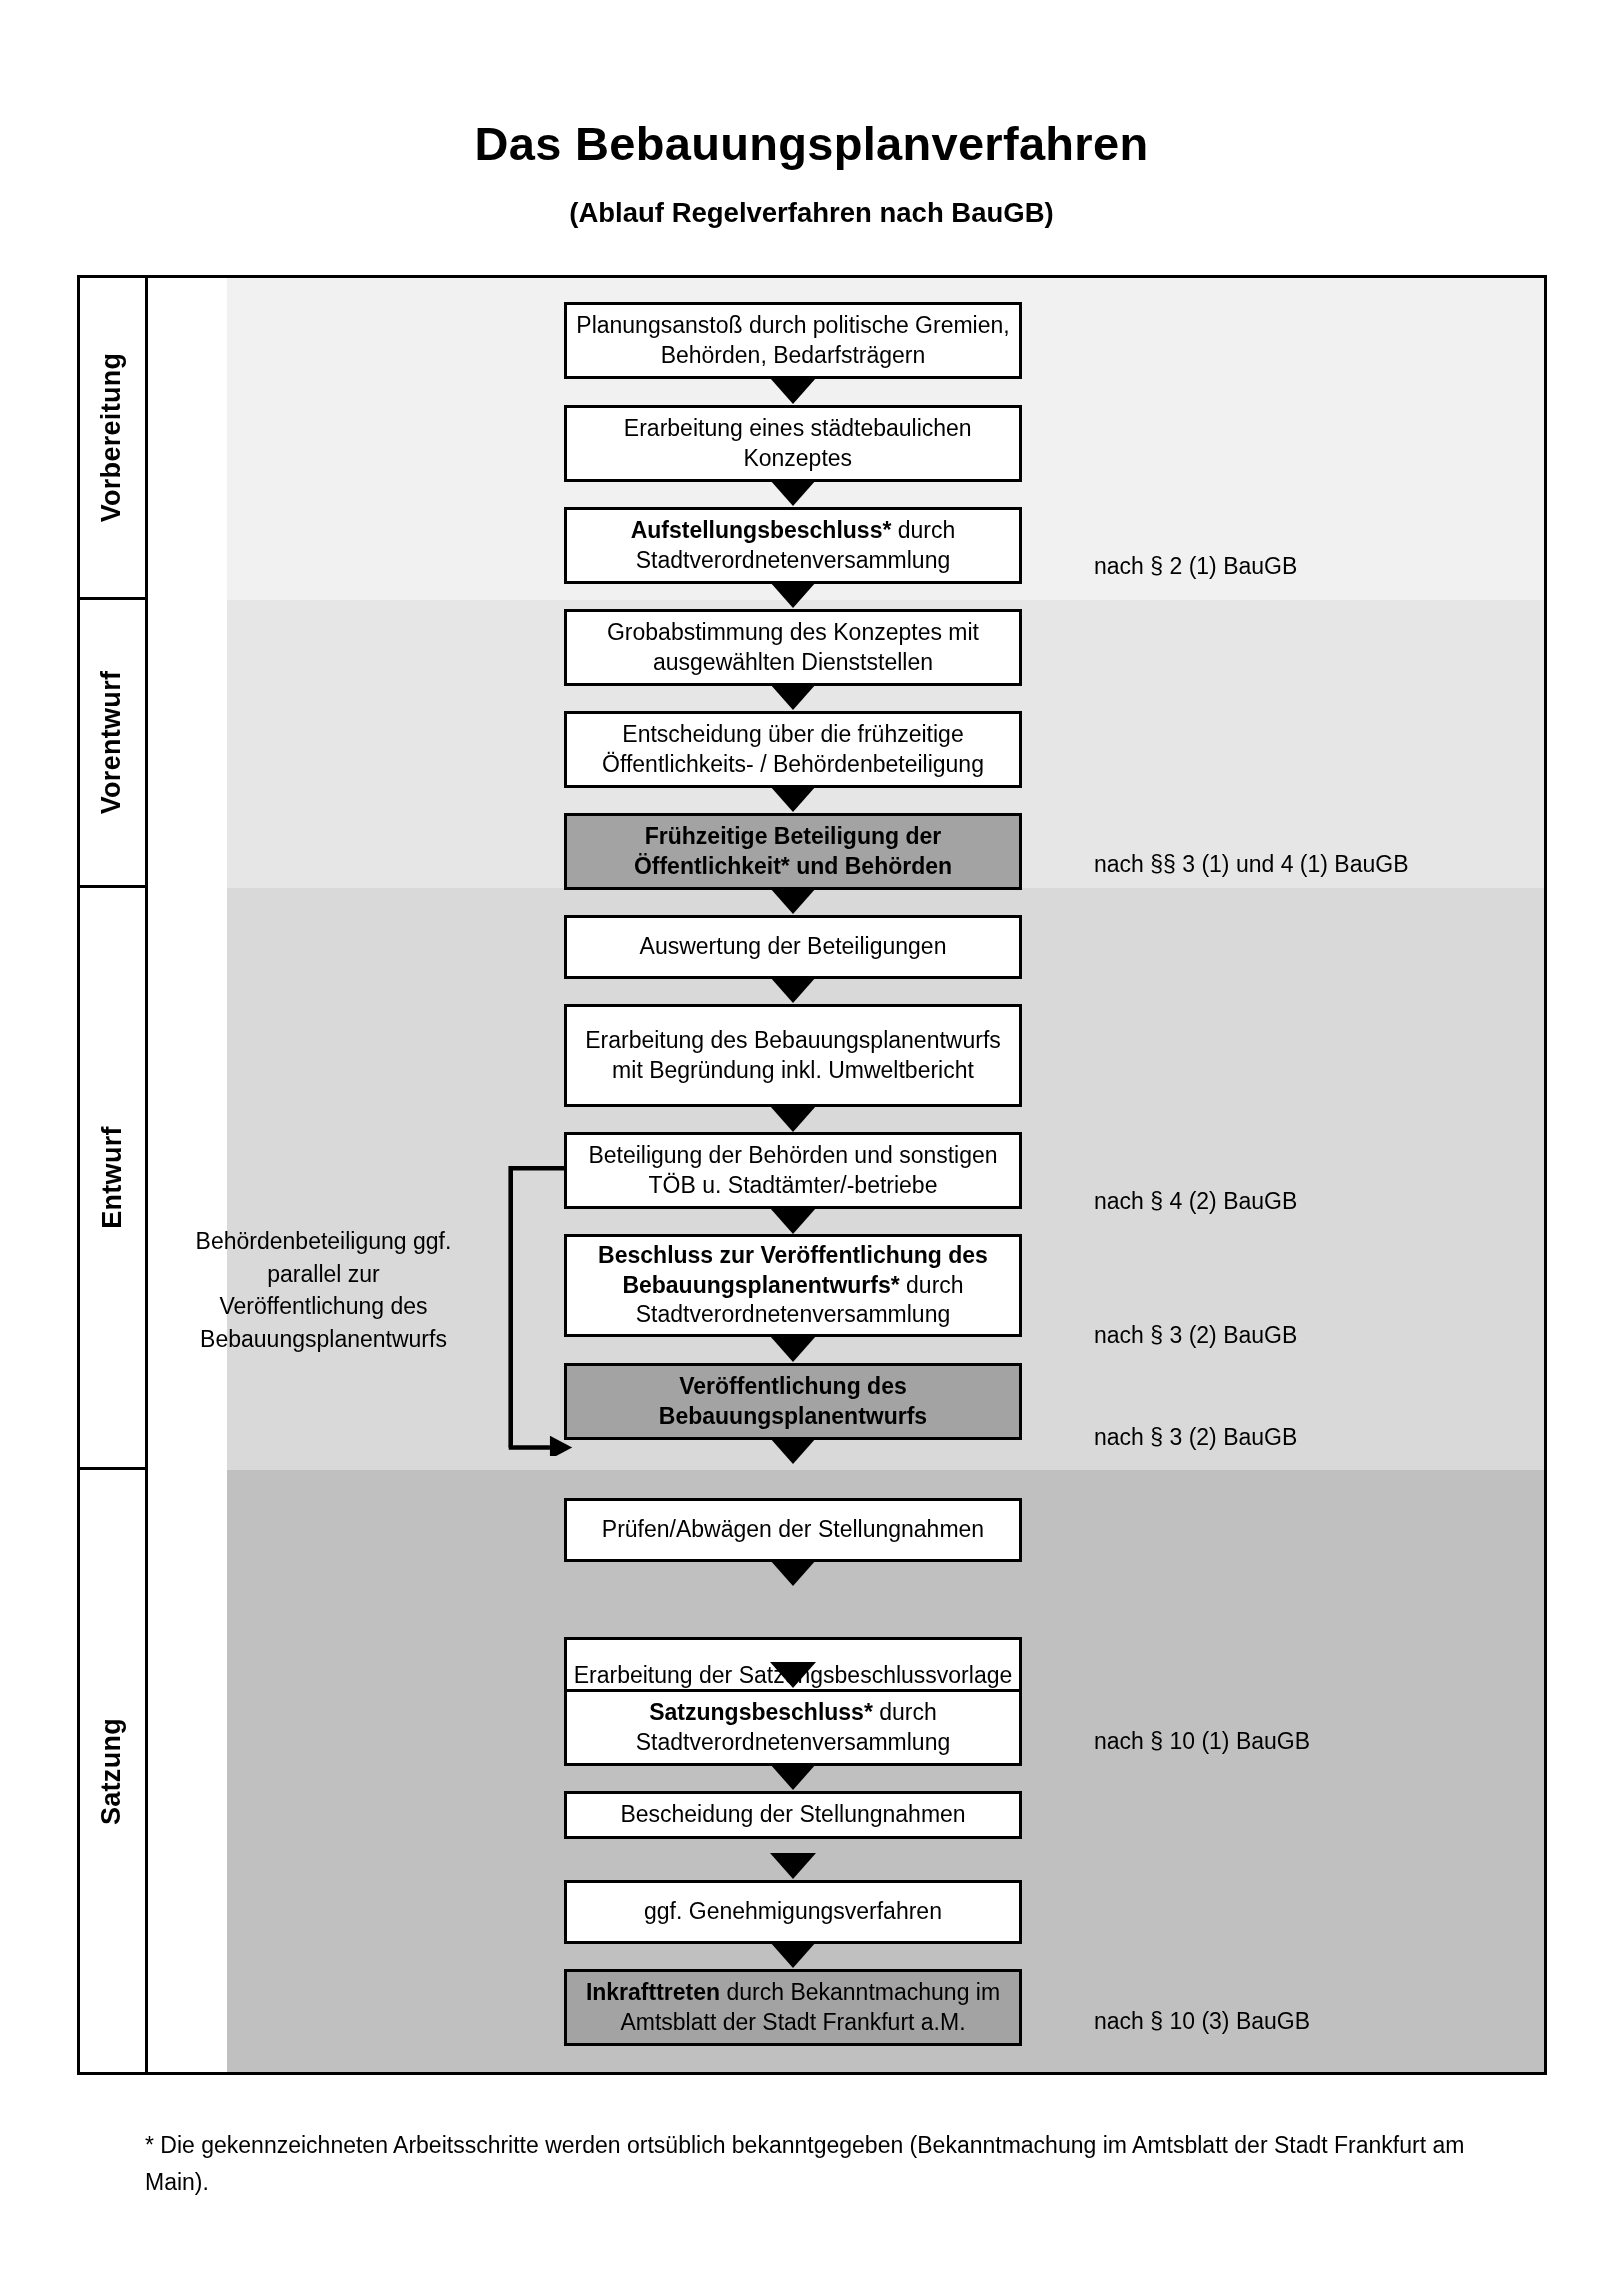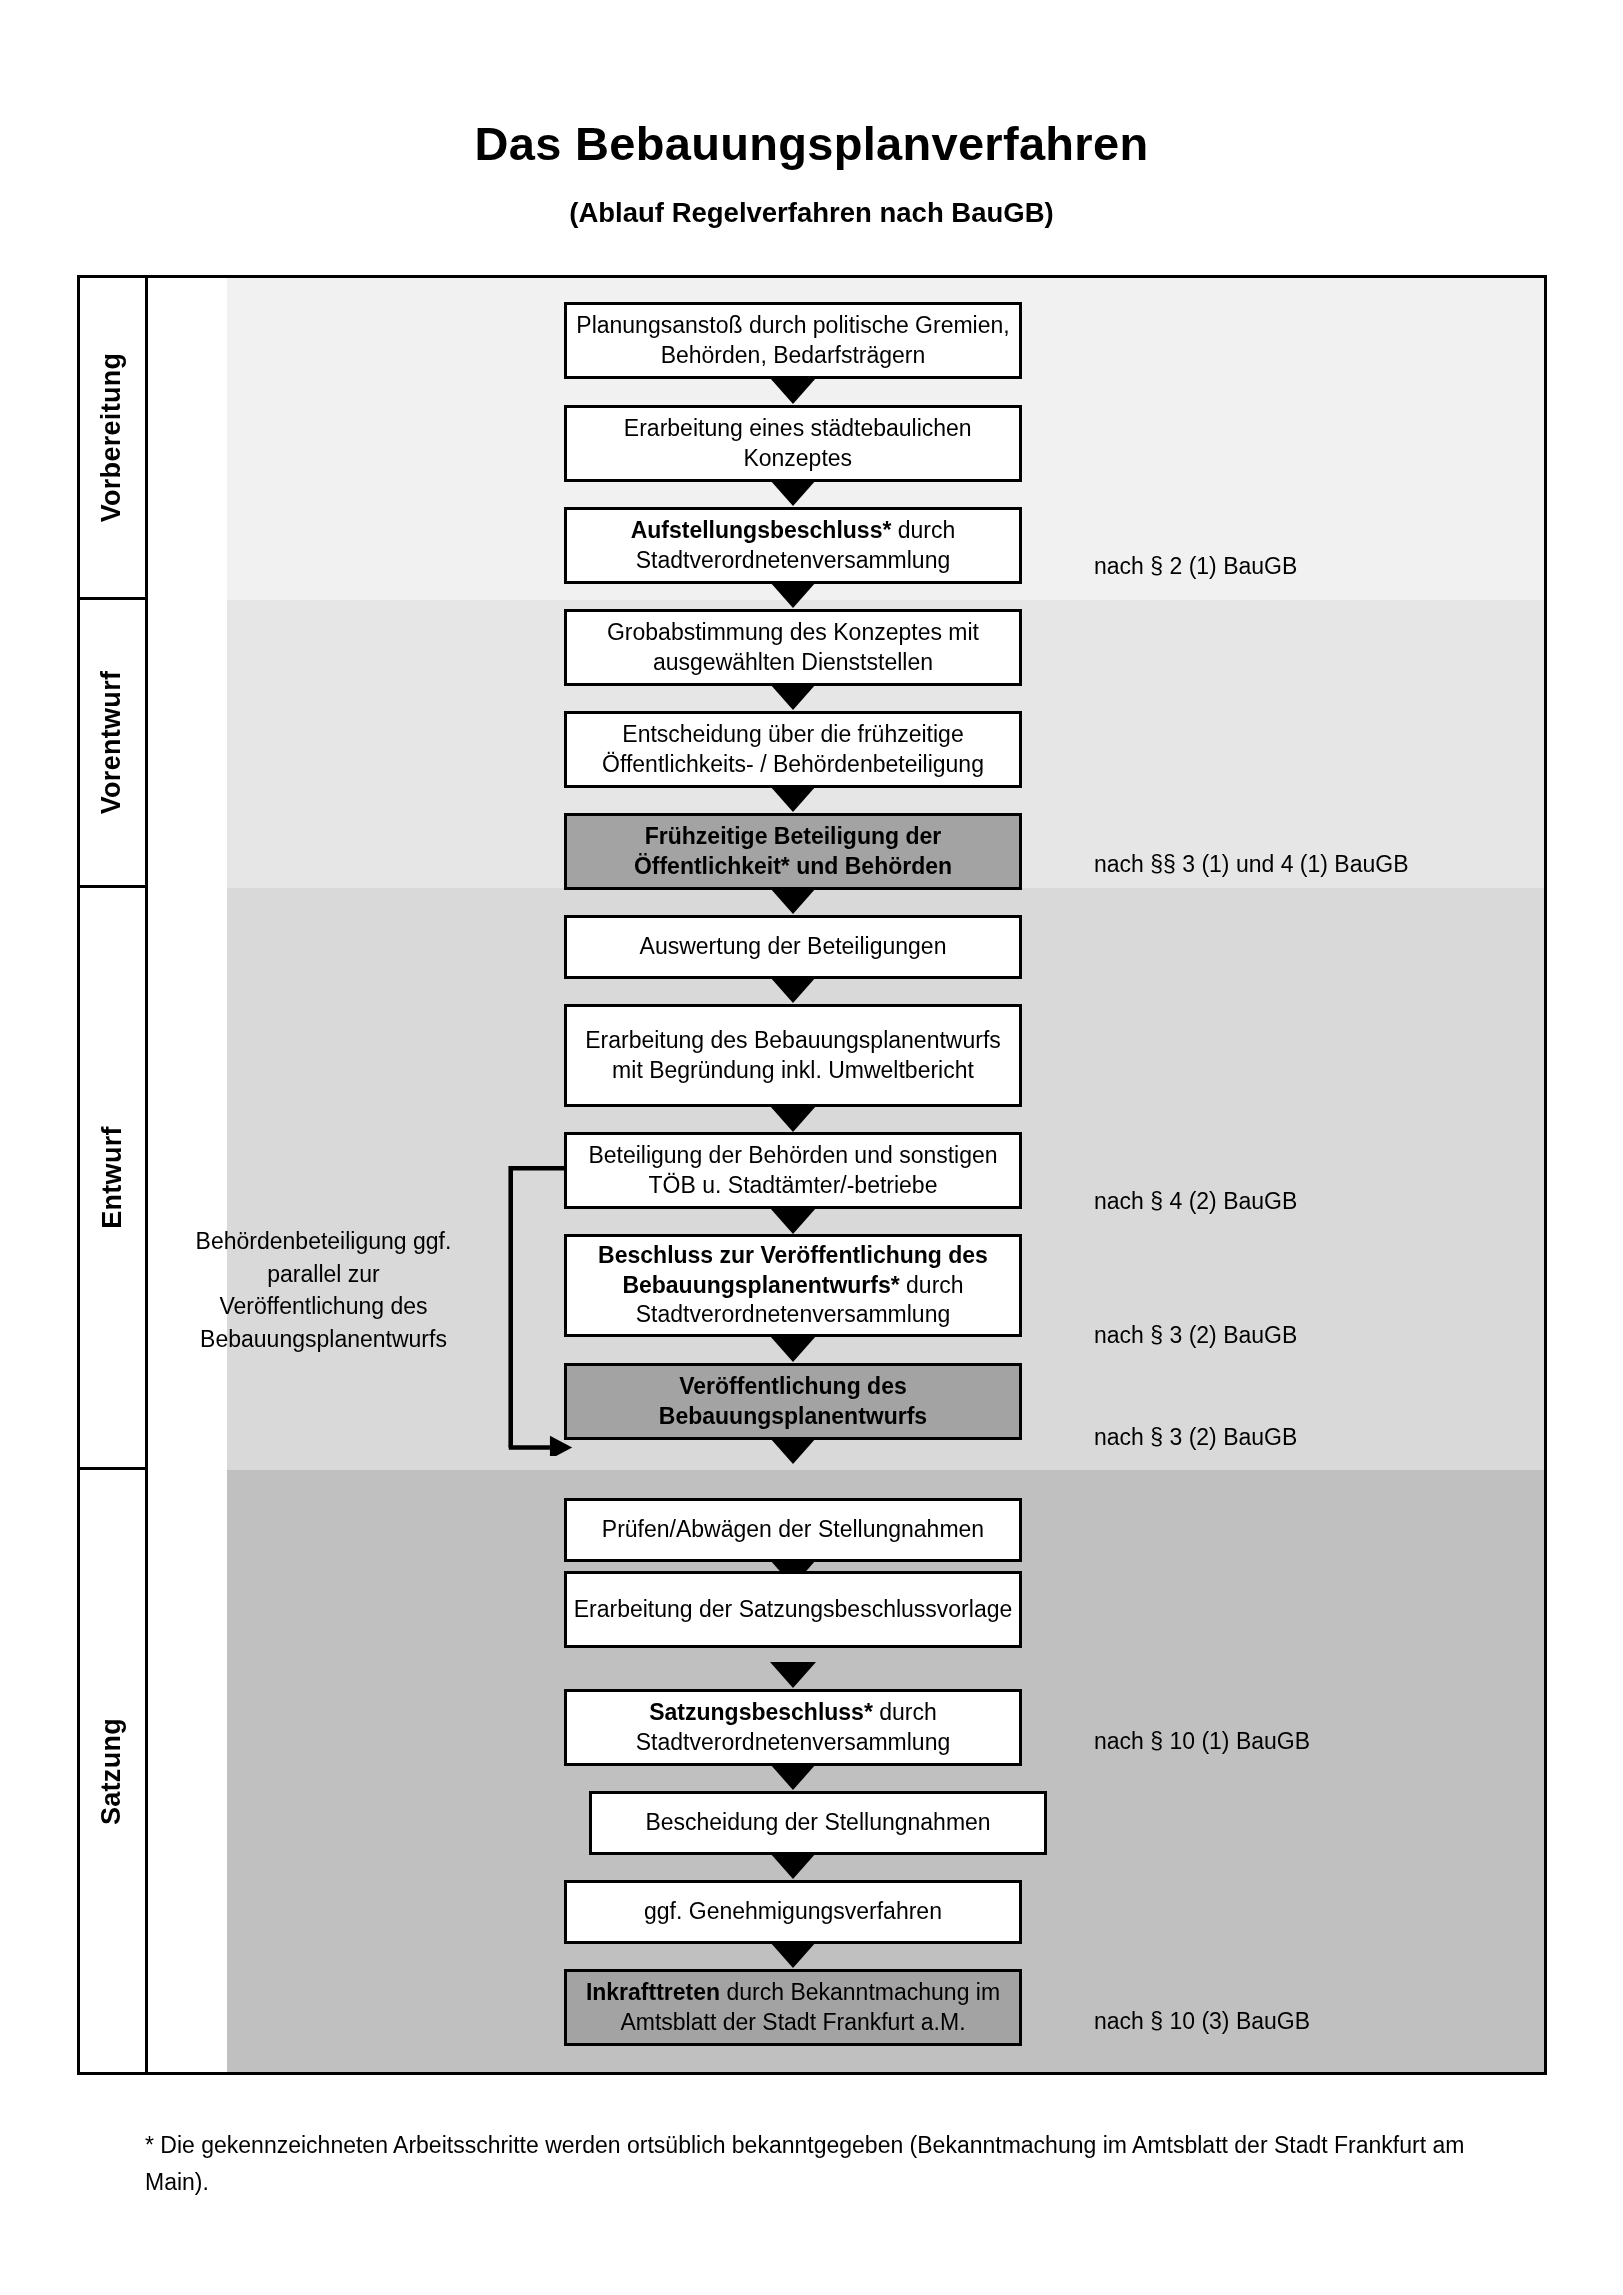--- a/index.html
+++ b/index.html
@@ -253,31 +253,31 @@
 <div class="pbox highlight" style="top:1363px; height:77px;">
   <span><span class="b">Veröffentlichung des Bebauungsplanentwurfs</span><span class="t"></span></span>
 </div>
 <div class="darrow" style="top:1438px;"></div>
 
 <div class="pbox" style="top:1498px; height:64px;">
   <span><span class="b"></span><span class="t">Prüfen/Abwägen der Stellungnahmen</span></span>
 </div>
 <div class="darrow" style="top:1560px;"></div>
 
-<div class="pbox" style="top:1571px; height:77px;">
+<div class="pbox" style="top:1637px; height:77px;">
   <span><span class="b"></span><span class="t">Erarbeitung der Satzungsbeschlussvorlage</span></span>
 </div>
 <div class="darrow" style="top:1662px;"></div>
 
 <div class="pbox" style="top:1689px; height:77px;">
   <span><span class="b">Satzungsbeschluss*</span><span class="t"> durch Stadtverordnetenversammlung</span></span>
 </div>
 <div class="darrow" style="top:1764px;"></div>
 
-<div class="pbox" style="top:1791px; height:64px;margin-left:25px;">
+<div class="pbox" style="top:1791px; height:48px;">
   <span><span class="b"></span><span class="t">Bescheidung der Stellungnahmen</span></span>
 </div>
 <div class="darrow" style="top:1853px;"></div>
 
 <div class="pbox" style="top:1880px; height:64px;">
   <span><span class="b"></span><span class="t">ggf. Genehmigungsverfahren</span></span>
 </div>
 <div class="darrow" style="top:1942px;"></div>
 
 <div class="pbox highlight" style="top:1969px; height:77px;">

